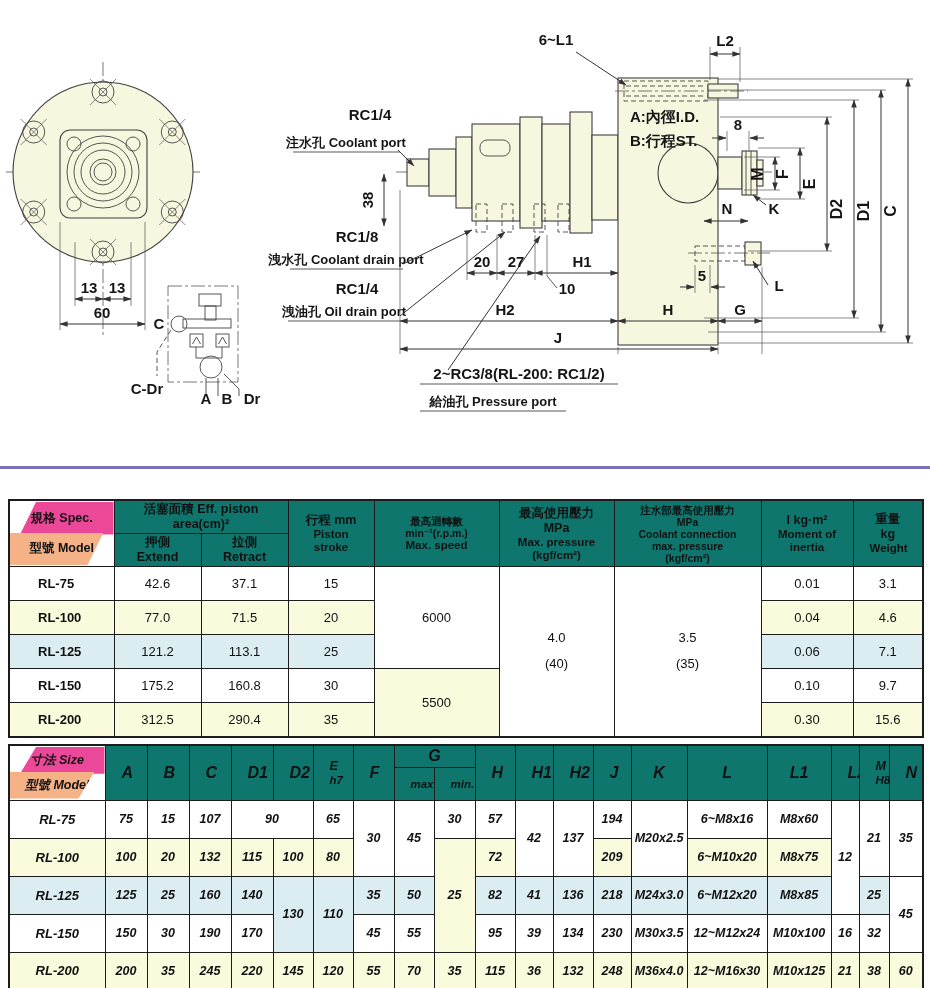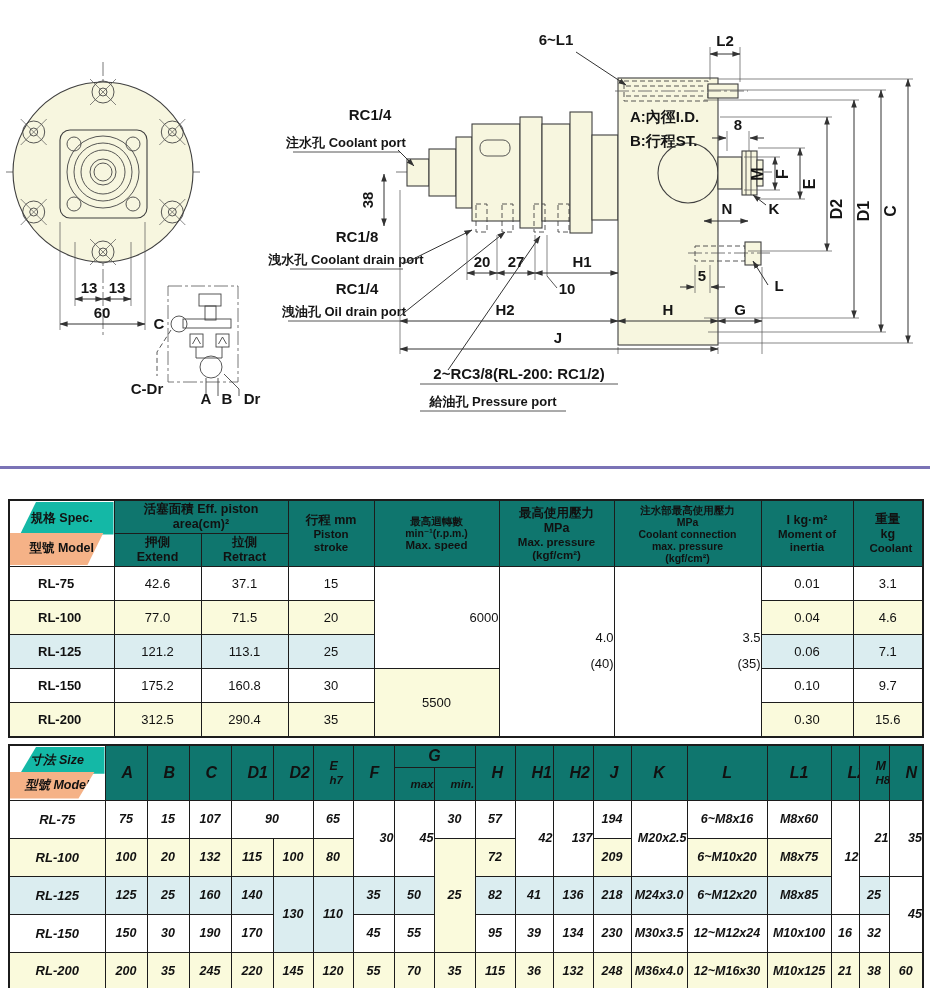--- a/index.html
+++ b/index.html
@@ -37,34 +37,34 @@
   .t1 tr.hr2 th { height:22px; }
   .t1 td { height:34px; font-size:13px; font-weight:400; }
   .t2 tr.hr1 th { height:22px; }
   .t2 tr.hr2 th { height:33px; font-size:11.5px; }
   .t2 td { height:38px; font-size:12.5px; font-weight:600; }
   td.model { text-align:left; padding-left:28px; font-weight:700; font-size:13px; }
   .t2 td.model { text-align:center; padding-left:0; }
   tr.rw td { background:#ffffff; }
   tr.rc td { background:#fafadc; }
   tr.rb td { background:#dbedf0; }
-  td.bg-w { background:#ffffff !important;text-align:right; }
+  td.bg-w { background:#ffffff !important; }
   td.bg-c { background:#fafadc !important; }
   td.bg-b { background:#dbedf0 !important; }
   .gap div { line-height:14px; }
   .gap .sp { margin-top:12px; }
 
   
   th.corner { position:relative; background:#fff; padding:0; }
   th.corner .cg, th.corner .co {
     position:absolute; left:0; right:0; height:50%;
     display:flex; align-items:center; justify-content:center;
     font-size:12.5px; font-weight:700; color:#111;
   }
-  th.corner .cg { top:1px; background:#14b8a6; clip-path:polygon(26px 0, 100% 0, 100% 100%, 10px 100%);text-align:center; }
+  th.corner .cg { top:1px; background:#ec4899; clip-path:polygon(26px 0, 100% 0, 100% 100%, 10px 100%);text-align:center; }
   th.corner .co { bottom:1px; background:#f5b287; clip-path:polygon(0 0, calc(100% - 10px) 0, calc(100% - 26px) 100%, 0 100%); }
 </style>
 </head>
 <body>
 
 <div class="page">
 
 <svg id="drawing" width="930" height="470" viewBox="0 0 930 470">
   <defs>
     <marker id="ar" viewBox="0 0 10 10" refX="9.5" refY="5" markerWidth="8" markerHeight="8" orient="auto-start-reverse">
@@ -344,21 +344,21 @@
       <div class="hs">注水部最高使用壓力MPa</div>
             <div class="hs">Coolant connection</div>
             <div class="hs">max. pressure (kgf/cm²)</div>
     </th>
     <th rowspan="2">
       <div class="hz">I   kg·m²</div>
             <div class="he">Moment of inertia</div>
     </th>
     <th rowspan="2">
       <div class="hz">重量 kg</div>
-            <div class="he">Coolant</div>
+            <div class="he">Weight</div>
     </th>
   </tr>
   <tr class="hr2">
     <th>
             <div class="hz">押側 Extend</div>
           </th>
     <th>
             <div class="hz">拉側 Retract</div>
           </th>
   </tr>

